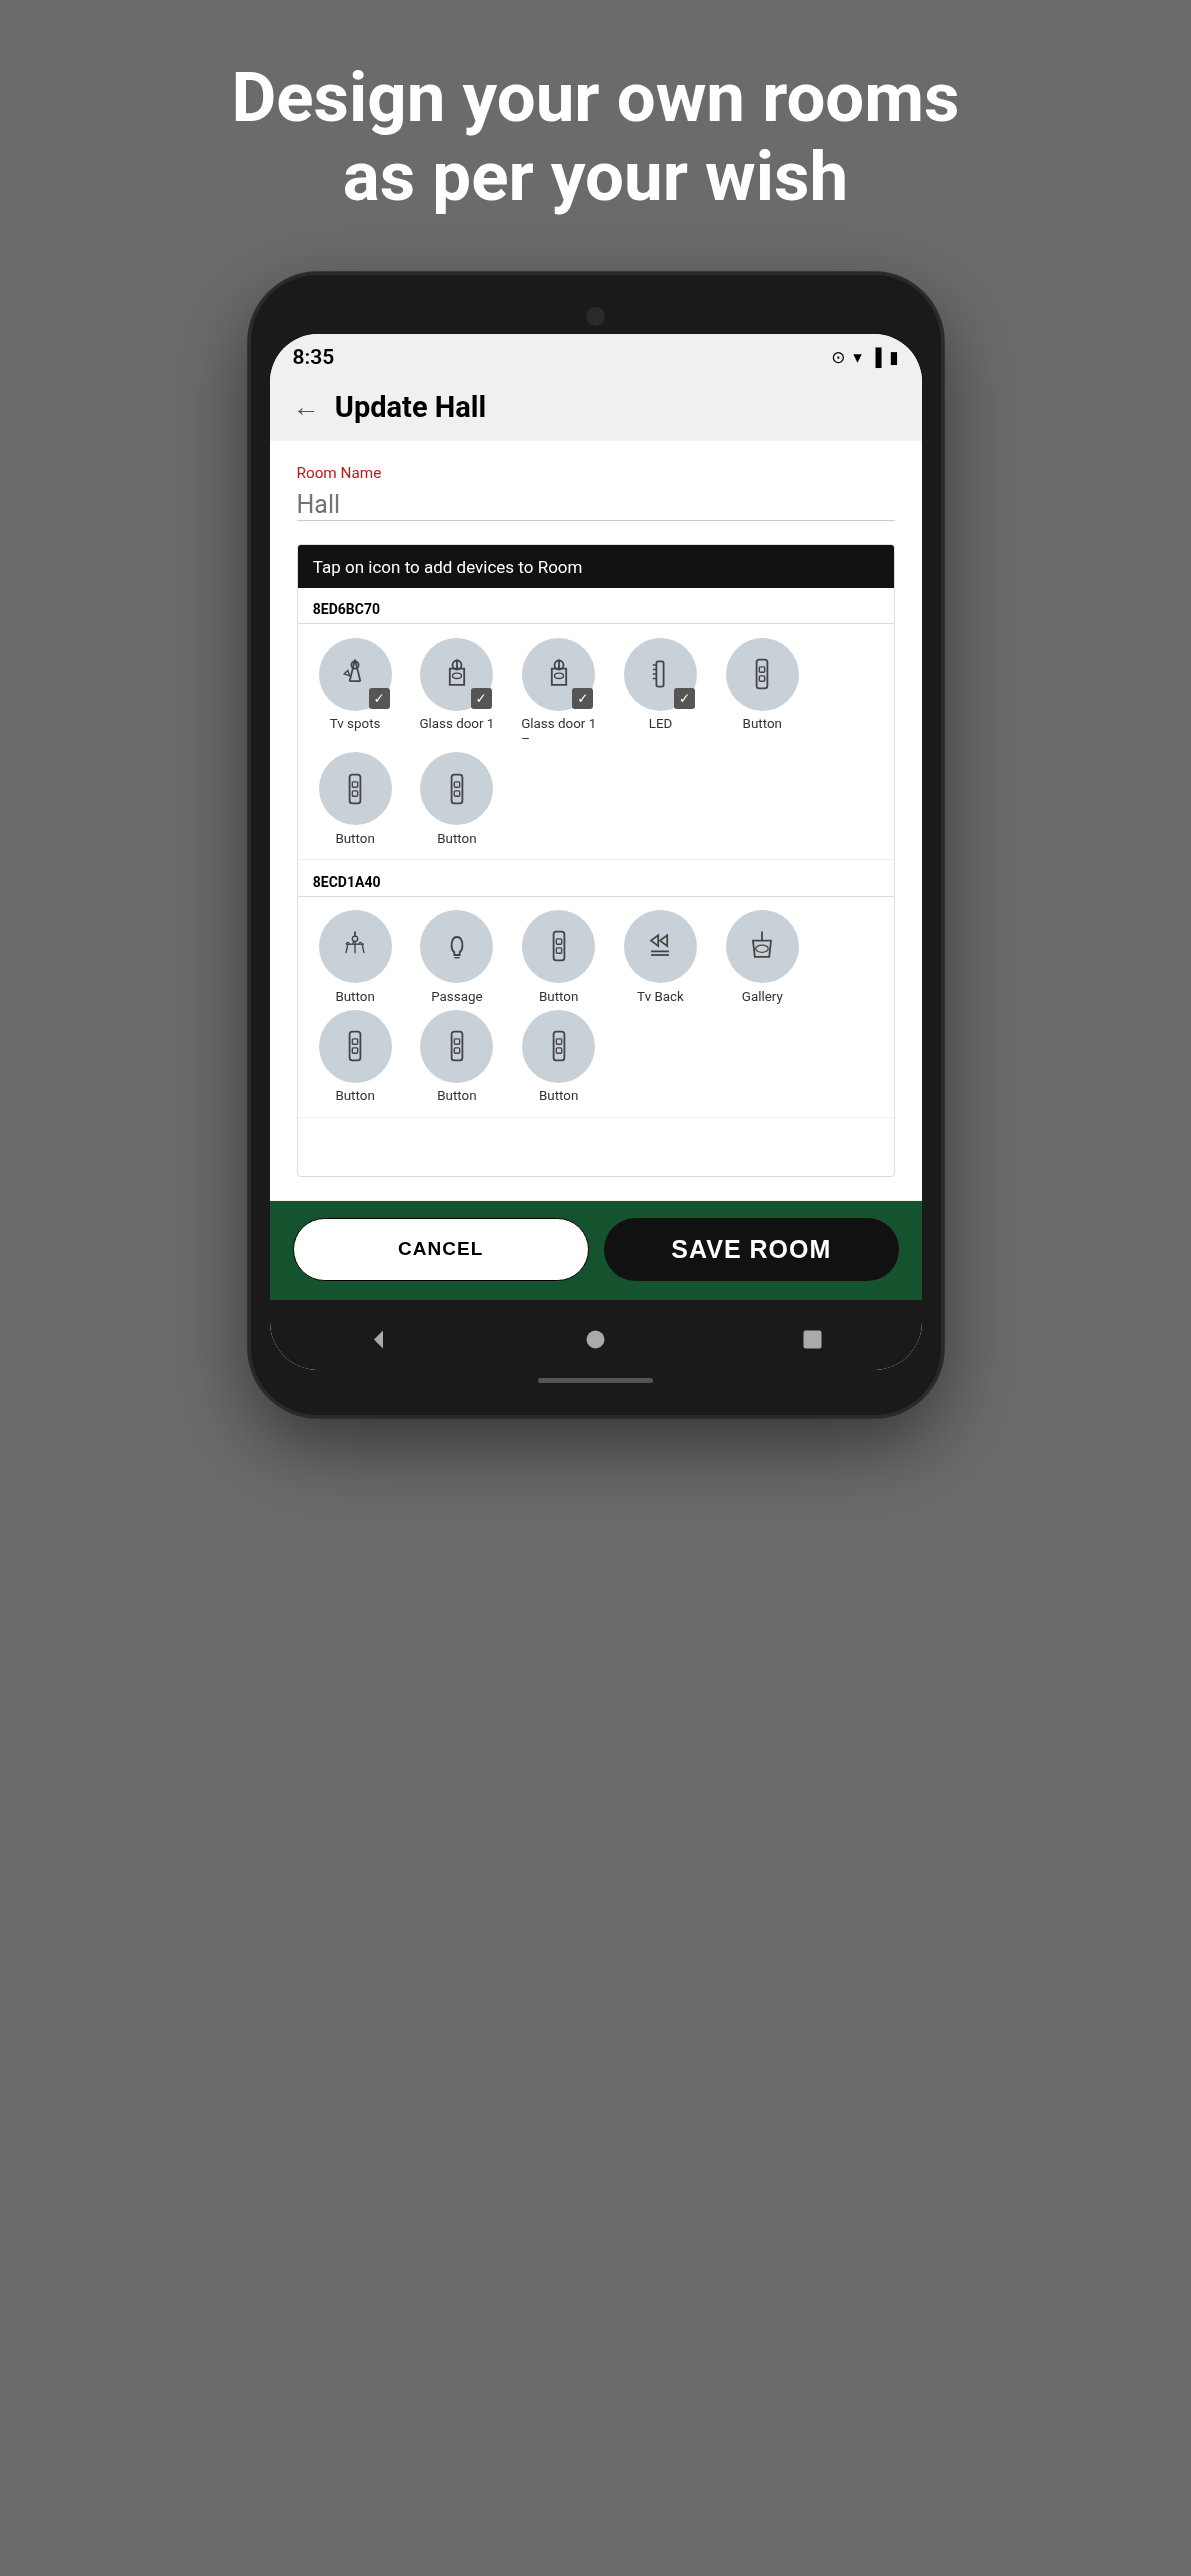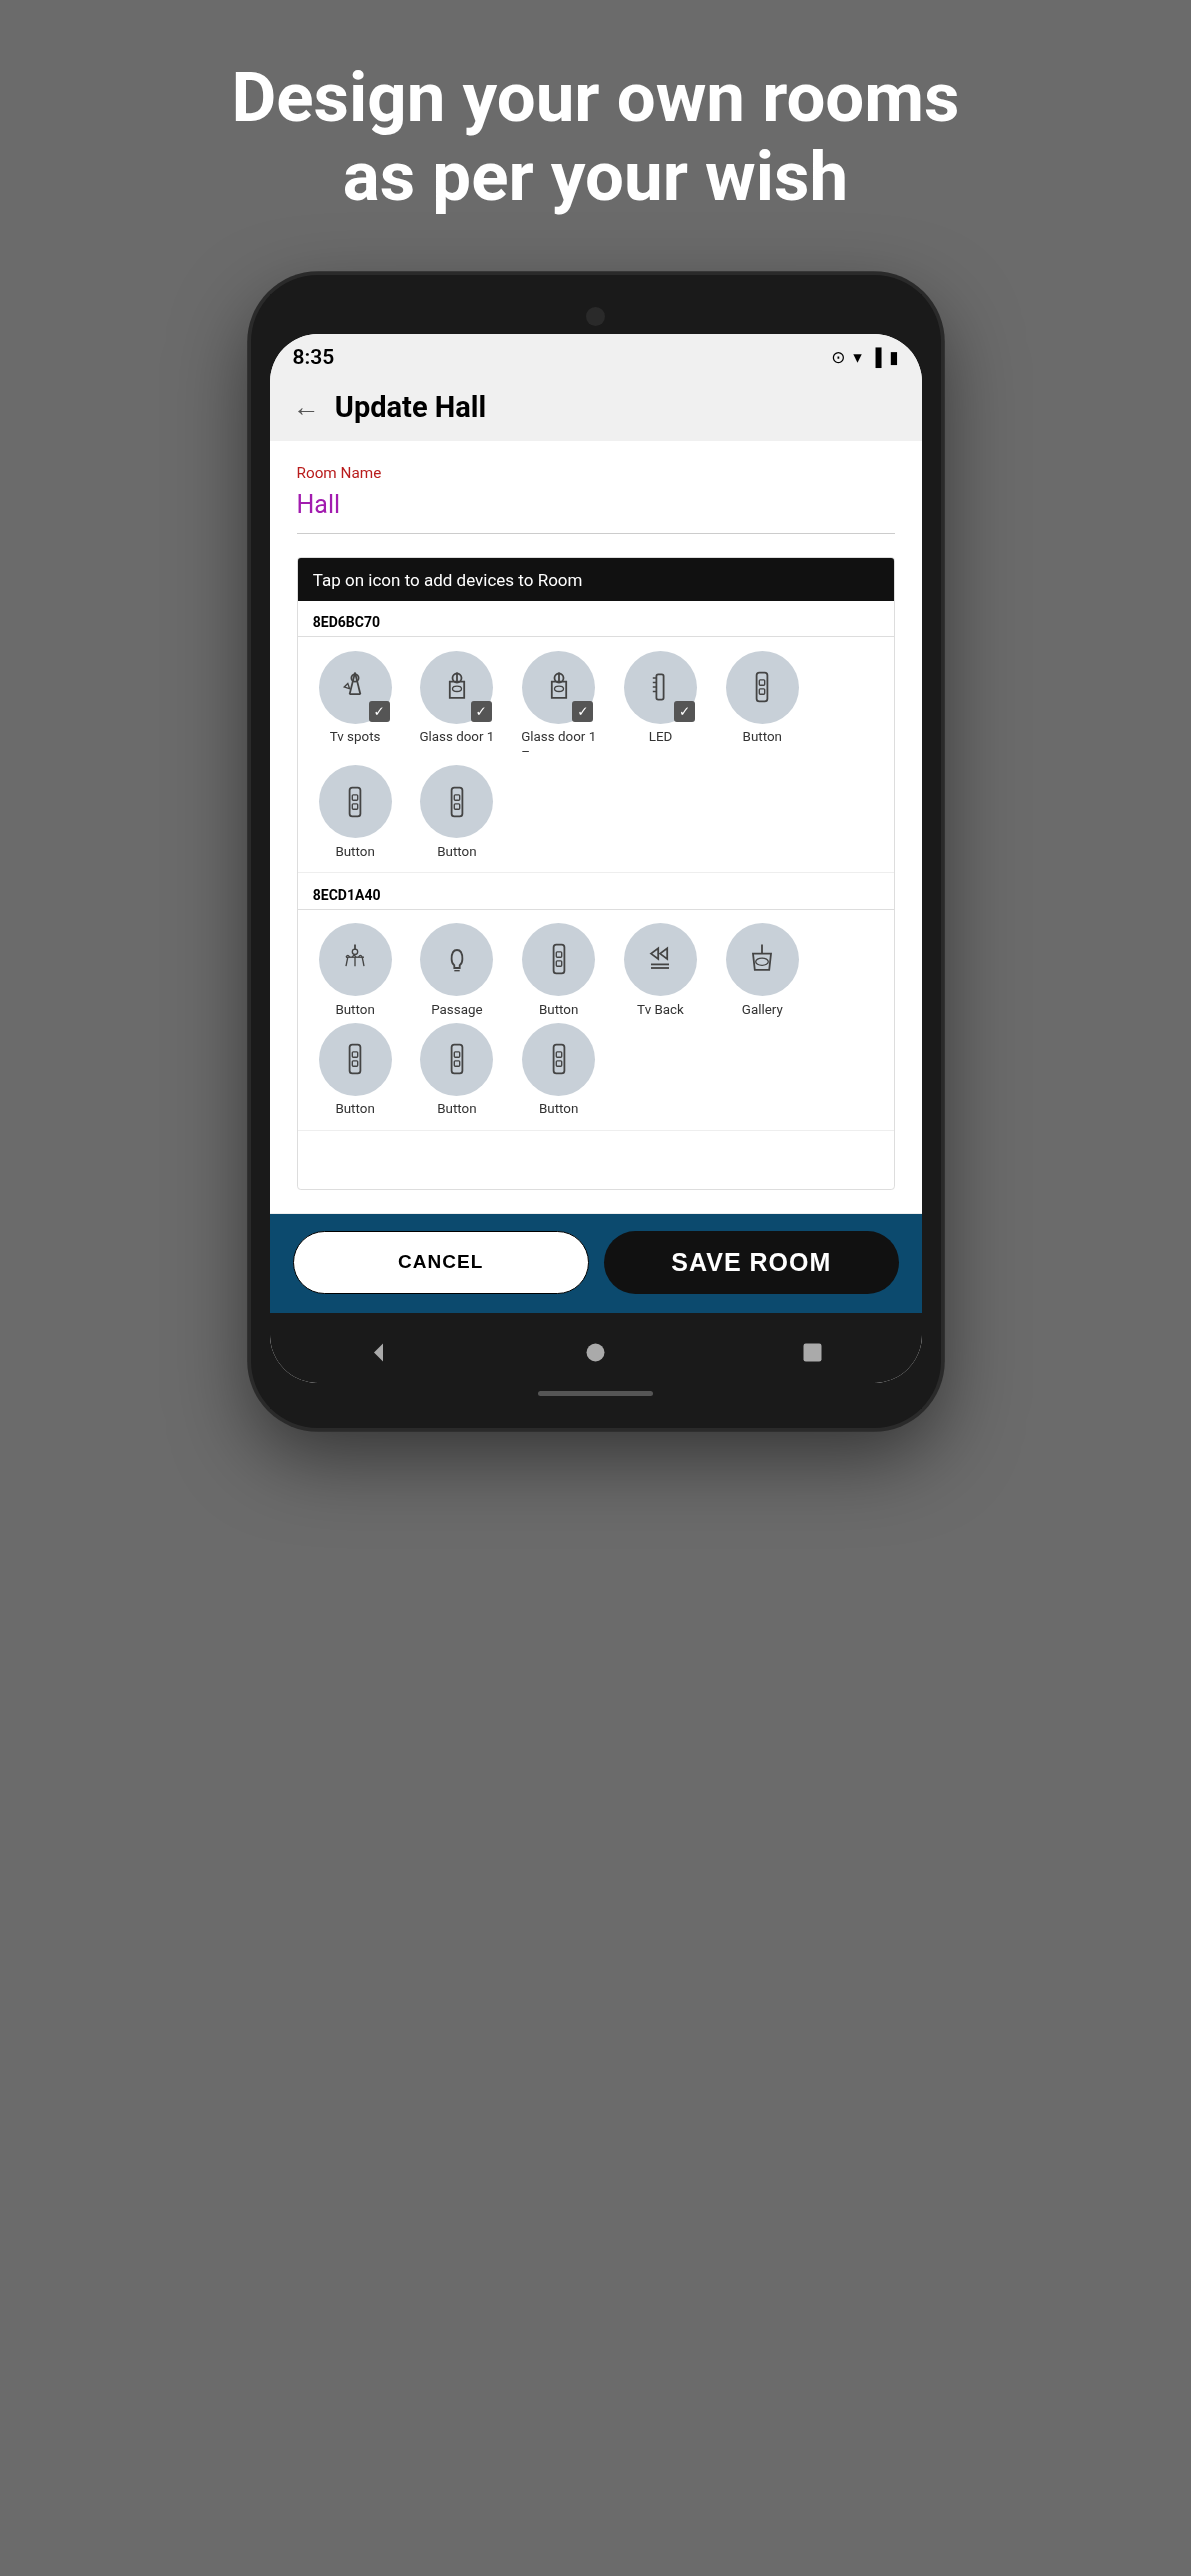--- a/index.html
+++ b/index.html
@@ -105,22 +105,22 @@
     }
 
     .field-label {
       font-size: 15.3px;
       color: #b91c1c;
       margin-bottom: 7.7px;
     }
 
     .field-value {
       font-size: 25px;
-      color: #a21caf;
-      padding-bottom: 14px;
+      color: #737373;
+      padding-bottom: 1px;
       border-bottom: 1.4px solid #ccc;
       margin-bottom: 23px;
     }
 
     .icon-row {
       display: flex;
       align-items: center;
       gap: 13.4px;
       margin-bottom: 19px;
     }
@@ -213,21 +213,21 @@
     }
 
     .device-name {
       font-size: 13.4px;
       color: #333;
       text-align: left;
     }
 
     
     .bottom-bar {
-      background: #0c4a6e;
+      background: #14532d;
       display: flex;
       gap: 15.3px;
       padding: 17px 23px 19px;
       border-top: 1px solid #eee;
     }
 
     .btn-cancel {
       flex: 1;
       border: 1.9px solid #000;
       border-radius: 48px;

